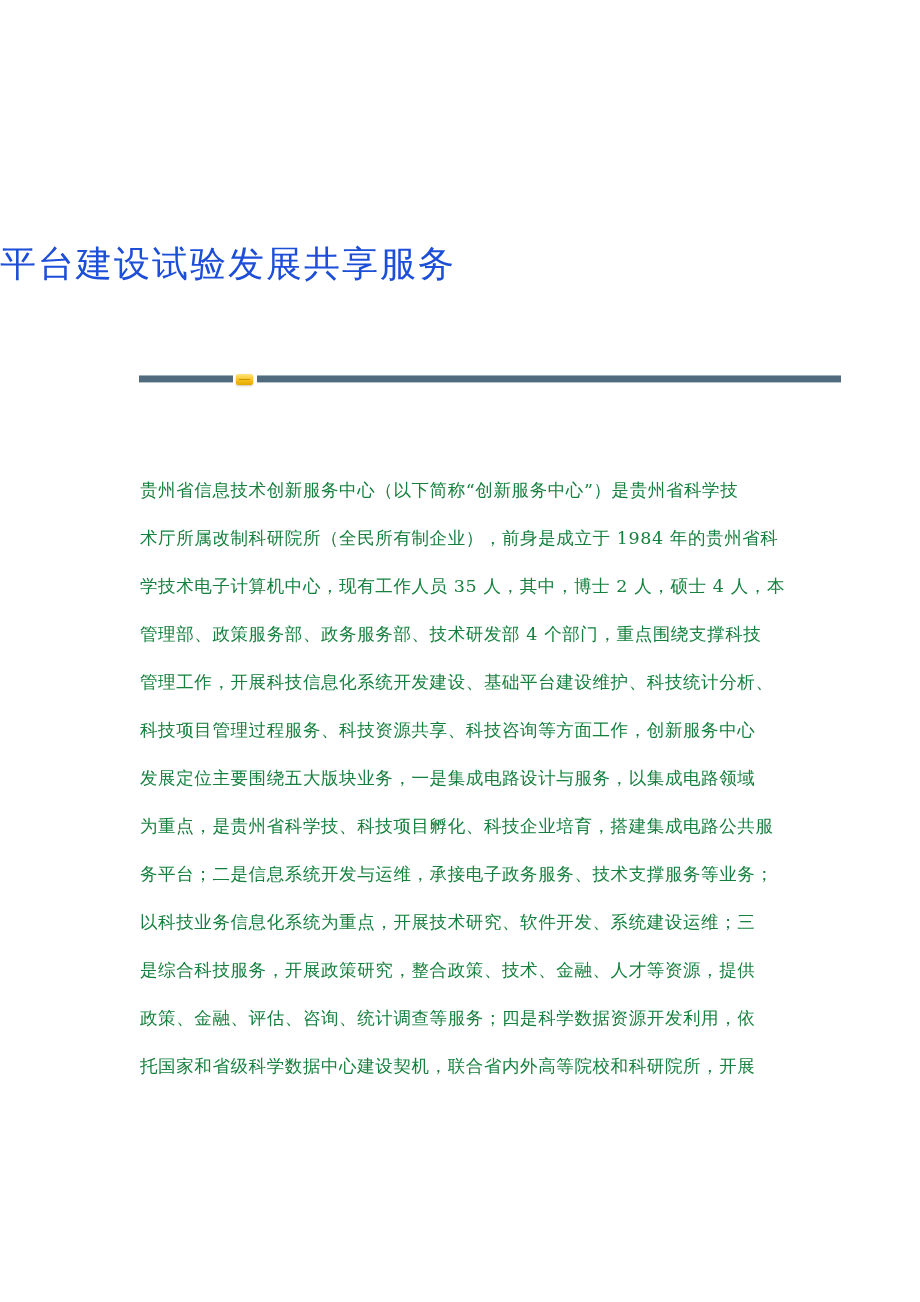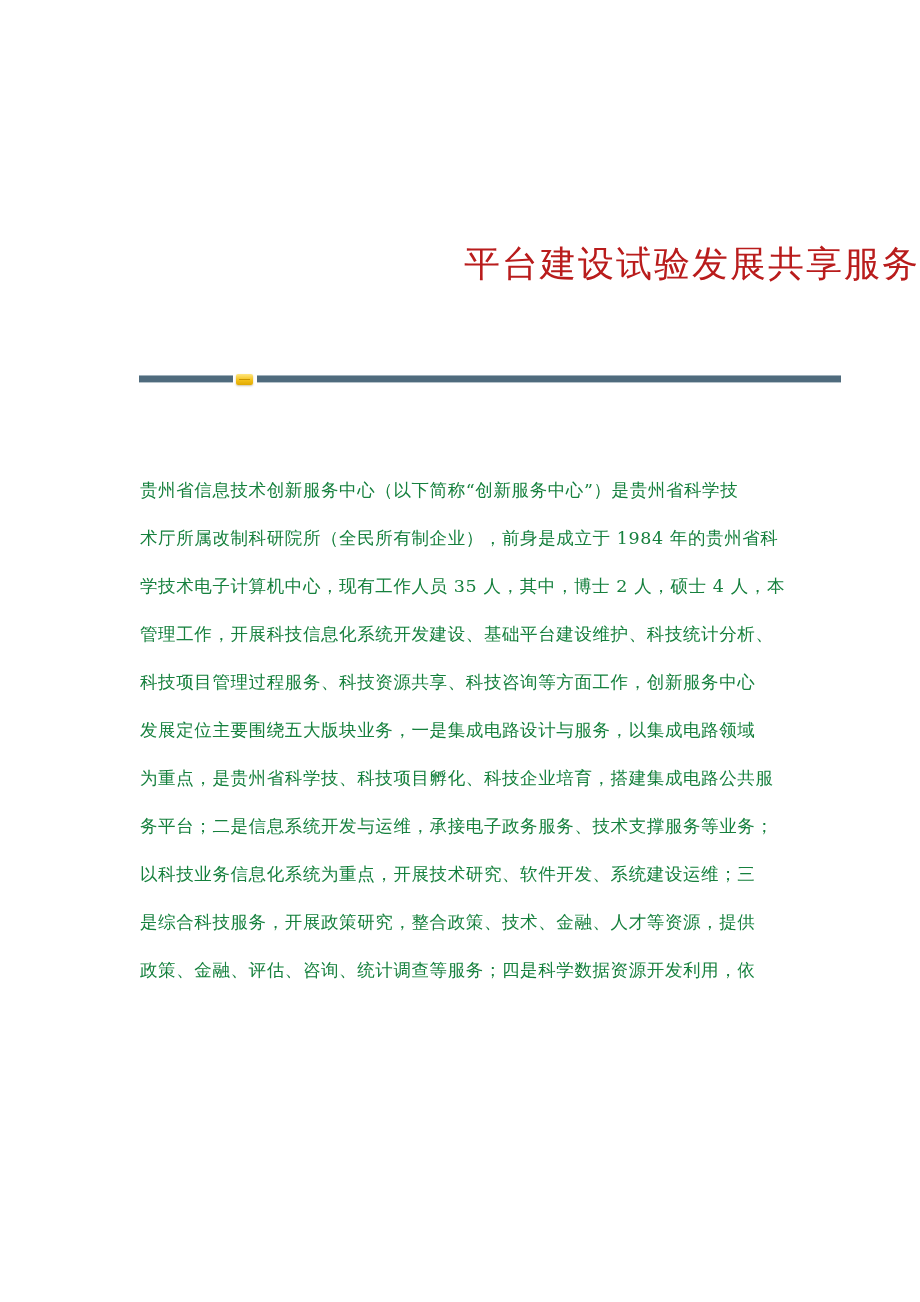--- a/index.html
+++ b/index.html
@@ -13,26 +13,26 @@
     position: relative;
     overflow: hidden;
     font-family: "DejaVu Serif", "Liberation Serif", serif;
     color: #1a1a1a;
   }
   .page-title {
     position: absolute;
     top: 214px;
     left: 0;
     width: 920px;
-    text-align: right;
+    text-align: left;
     font-size: 36px;
     line-height: 52px;
     font-weight: normal;
     letter-spacing: 2px;
-    color: #b91c1c;
+    color: #1d4ed8;
     font-family: "DejaVu Sans", "Liberation Sans", sans-serif;
   }
   .divider {
     position: absolute;
     top: 374px;
     left: 139px;
     width: 702px;
     height: 10px;
   }
   .divider .seg {
@@ -90,21 +90,23 @@
 <div class="divider">
   <div class="seg seg-left"></div>
   <div class="ornament"></div>
   <div class="seg seg-right"></div>
 </div>
 
 <p class="body-text">
   <span class="line">贵州省信息技术创新服务中心（以下简称“创新服务中心”）是贵州省科学技</span>
   <span class="line">术厅所属改制科研院所（全民所有制企业），前身是成立于 1984 年的贵州省科</span>
   <span class="line">学技术电子计算机中心，现有工作人员 35 人，其中，博士 2 人，硕士 4 人，本</span>
+  <span class="line">管理部、政策服务部、政务服务部、技术研发部 4 个部门，重点围绕支撑科技</span>
   <span class="line">管理工作，开展科技信息化系统开发建设、基础平台建设维护、科技统计分析、</span>
   <span class="line">科技项目管理过程服务、科技资源共享、科技咨询等方面工作，创新服务中心</span>
   <span class="line">发展定位主要围绕五大版块业务，一是集成电路设计与服务，以集成电路领域</span>
   <span class="line">为重点，是贵州省科学技、科技项目孵化、科技企业培育，搭建集成电路公共服</span>
   <span class="line">务平台；二是信息系统开发与运维，承接电子政务服务、技术支撑服务等业务；</span>
   <span class="line">以科技业务信息化系统为重点，开展技术研究、软件开发、系统建设运维；三</span>
   <span class="line">是综合科技服务，开展政策研究，整合政策、技术、金融、人才等资源，提供</span>
   <span class="line">政策、金融、评估、咨询、统计调查等服务；四是科学数据资源开发利用，依</span>
+  <span class="line">托国家和省级科学数据中心建设契机，联合省内外高等院校和科研院所，开展</span>
 </p>
 
 </body></html>

